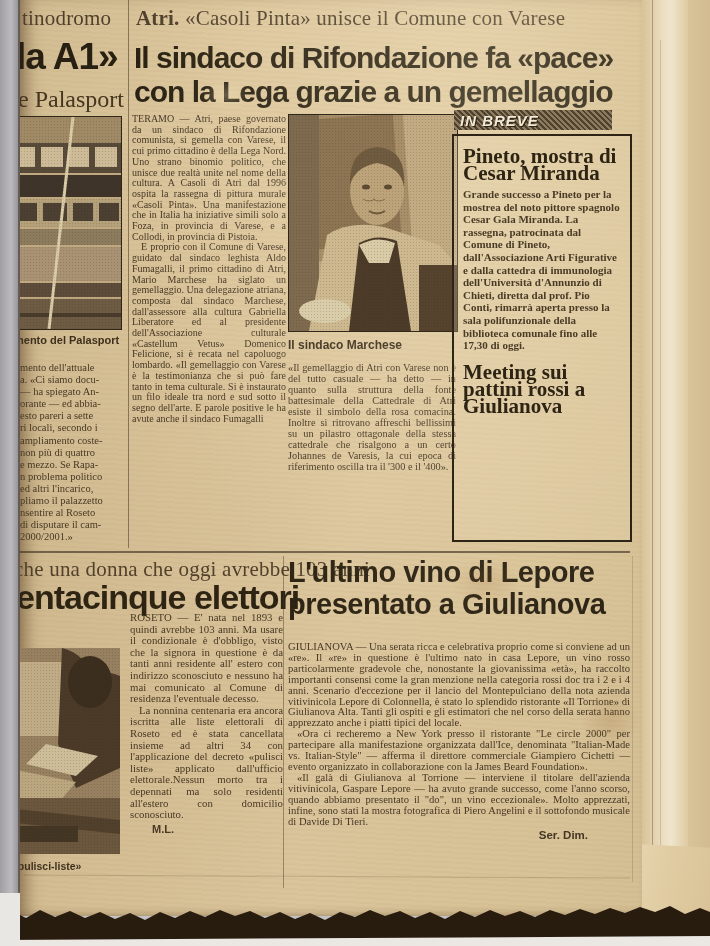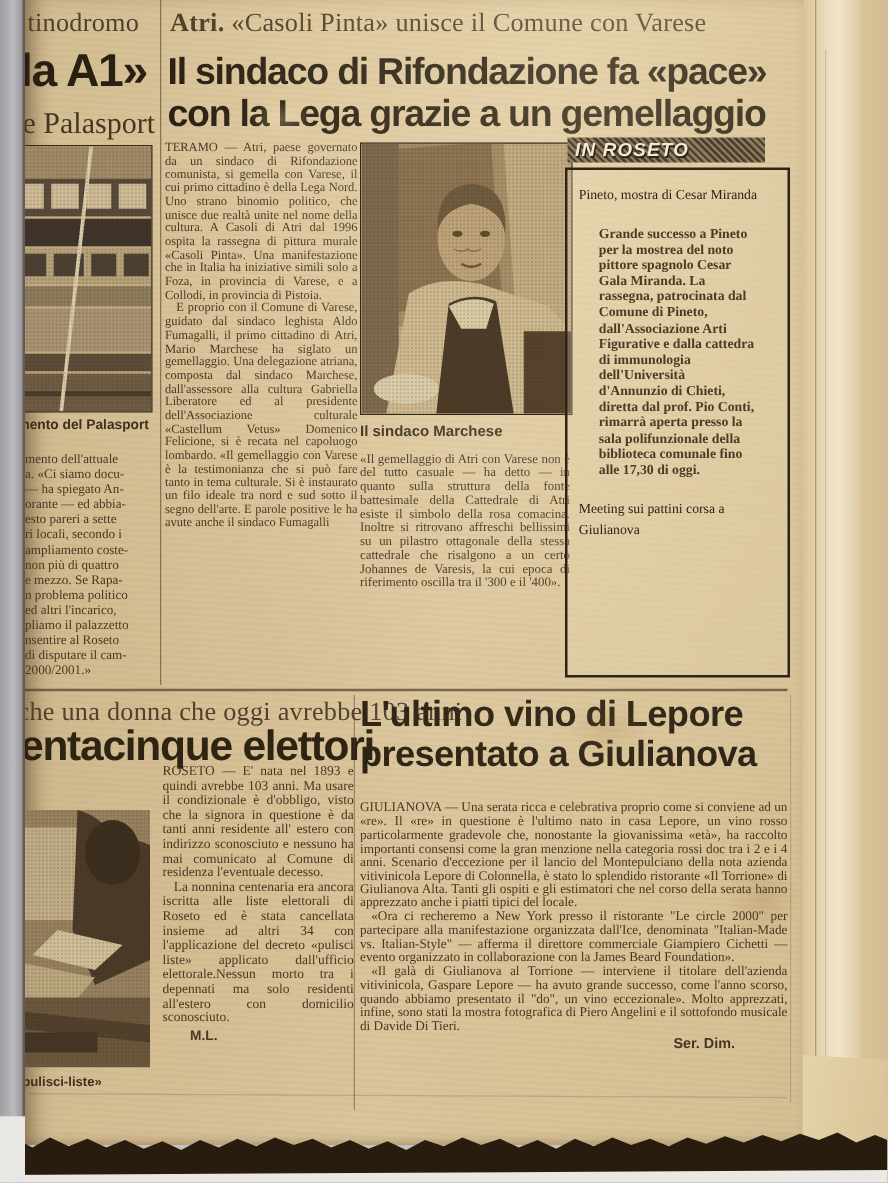--- a/index.html
+++ b/index.html
@@ -54,22 +54,22 @@
   .photo::after{content:"";position:absolute;inset:0;background-image:radial-gradient(rgba(50,35,15,.18) 1px, transparent 1px);background-size:3px 3px;pointer-events:none;}
   
   .brevebox{position:absolute;border:2px solid #2e2416;background:rgba(235,220,185,.25);z-index:3;}
   .breveband{
     position:absolute;z-index:4;display:flex;align-items:center;padding-left:6px;
     background:repeating-linear-gradient(45deg,#4f4130 0 2px,#8d7b5e 2px 4px);
     color:#f3ead6;font-family:"Liberation Sans","DejaVu Sans",sans-serif;
     font-weight:700;font-style:italic;font-size:15px;letter-spacing:1px;
     text-shadow:1px 1px 0 #2c2214;
   }
-  .brevetitle{font-weight:400;font-size:11px;line-height:17px;color:#2d2414;margin:10px 0 6px;}
-  .brevebody{font-size:11px;line-height:12.6px;font-weight:700;color:#4a3b26;text-align:left;margin:16px;}
+  .brevetitle{font-weight:700;font-size:21px;line-height:17px;color:#2d2414;margin:10px 0 6px;}
+  .brevebody{font-size:11px;line-height:12.6px;font-weight:700;color:#4a3b26;text-align:left;margin:0;}
   .cutlines{white-space:pre-line;font-size:10.5px;line-height:12.1px;color:#443624;}
   .sig{font-family:"Liberation Sans","DejaVu Sans",sans-serif;font-weight:700;}
 </style>
 </head>
 <body>
 
 <div class="fold-light"></div>
 <div class="fold-right"></div>
 <div class="crease" style="left:652px;top:0;height:916px"></div>
 <div class="crease" style="left:660px;top:40px;height:860px;opacity:.5"></div>
@@ -158,27 +158,27 @@
       <ellipse cx="36" cy="196" rx="26" ry="12" fill="#d9cca8"></ellipse>
     </svg>
   </div>
   <div class="abs caption" style="left:268px;top:338px;font-size:12px">Il sindaco Marchese</div>
 
   <div class="abs body-col" style="left:268px;top:362px;width:168px;font-size:10.3px;line-height:11px">
     <p>«Il gemellaggio di Atri con Varese non è del tutto casuale — ha detto — in quanto sulla struttura della fonte battesimale della Cattedrale di Atri esiste il simbolo della rosa comacina. Inoltre si ritrovano affreschi bellissimi su un pilastro ottagonale della stessa cattedrale che risalgono a un certo Johannes de Varesis, la cui epoca di riferimento oscilla tra il '300 e il '400».</p>
   </div>
 
   <div class="breveband" style="left:434px;top:110px;width:152px;height:20px">
-    <span>IN ROSETO</span>
+    <span>IN BREVE</span>
   </div>
   <div class="brevebox" style="left:432px;top:134px;width:176px;height:404px">
     <div style="padding:2px 9px 0 9px">
       <div class="brevetitle">Pineto, mostra di Cesar Miranda</div>
       <p class="brevebody">Grande successo a Pineto per la mostrea del noto pittore spagnolo Cesar Gala Miranda. La rassegna, patrocinata dal Comune di Pineto, dall'Associazione Arti Figurative e dalla cattedra di immunologia dell'Università d'Annunzio di Chieti, diretta dal prof. Pio Conti, rimarrà aperta presso la sala polifunzionale della biblioteca comunale fino alle 17,30 di oggi.</p>
-      <div class="brevetitle" style="margin-top:12px">Meeting sui pattini corsa a Giulianova</div>
+      <div class="brevetitle" style="margin-top:12px">Meeting sui pattini rossi a Giulianova</div>
     </div>
   </div>
 
   <div class="hline" style="left:0;top:551px;width:610px;height:2px"></div>
 
   <div class="abs kicker" style="left:-6px;top:557px">che una donna che oggi avrebbe 103 anni</div>
   <div class="abs headline" style="left:-4px;top:580px;font-size:34px;letter-spacing:-1px">entacinque elettori</div>
 
   <div class="vline" style="left:263px;top:556px;height:332px;opacity:.8"></div>
   <div class="vline" style="left:612px;top:556px;height:326px;opacity:.35"></div>

